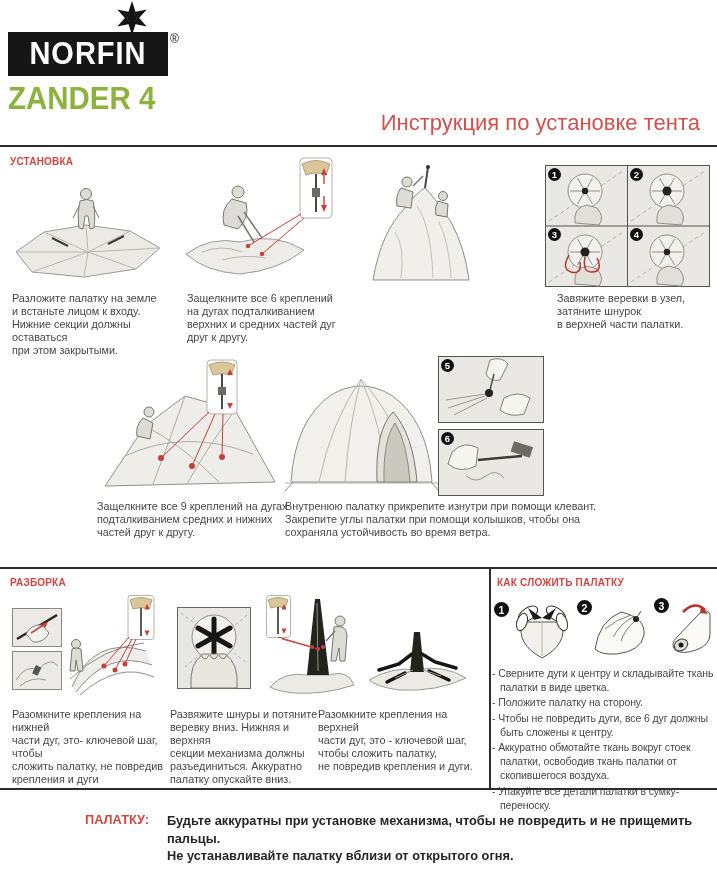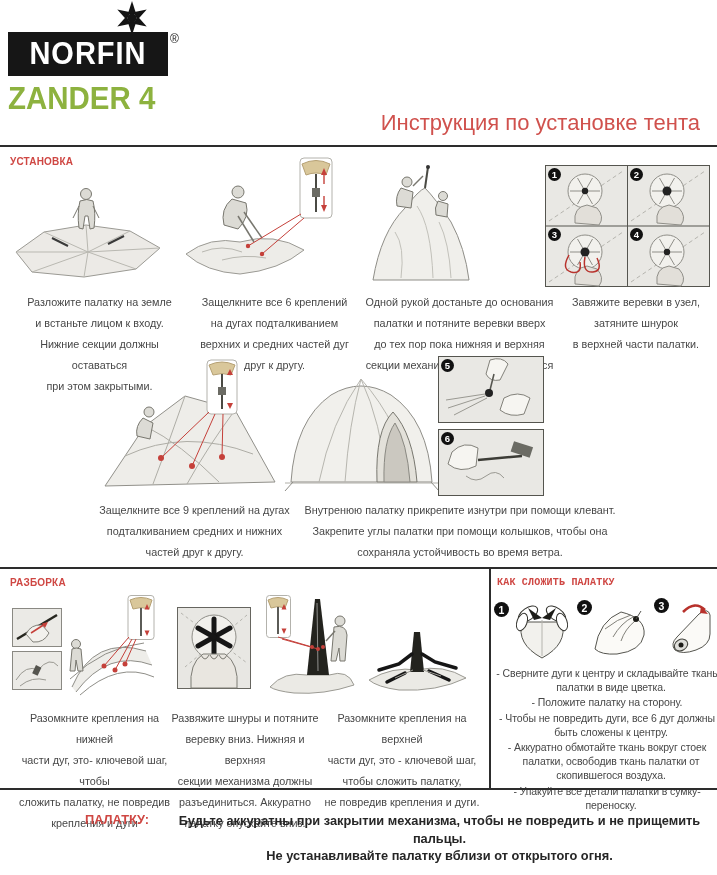--- a/index.html
+++ b/index.html
@@ -1,37 +1,37 @@
 <!DOCTYPE html>
 <html><head>
 <meta charset="utf-8">
 <style>
   * { margin:0; padding:0; box-sizing:border-box; }
   html,body { background:#fff; }
   .page {
     position:relative; width:717px; height:875px; background:#ffffff;
-    font-family:"Liberation Sans", sans-serif; overflow:hidden; color:#3c3c3c;text-align:center;
+    font-family:"Liberation Sans", sans-serif; overflow:hidden; color:#3c3c3c;
   }
 
   
   .logo-box { position:absolute; left:8px; top:32px; width:160px; height:44px; background:#161616;
               display:flex; align-items:center; justify-content:center; }
   .logo-text { color:#fff; font-weight:800; font-size:29px; letter-spacing:1px; transform:scaleY(1.05); }
   .logo-asterisk { position:absolute; left:112px; top:0px; width:40px; height:36px; }
   .reg-mark { position:absolute; left:170px; top:32px; font-size:12px; color:#222; }
   .model { position:absolute; left:8px; top:81px; font-size:31px; font-weight:800; color:#8db23f;
            transform:scaleX(0.95); transform-origin:left; letter-spacing:0px; white-space:nowrap; }
   .doc-title { position:absolute; right:17px; top:110px; font-size:22px; color:#d0514d; white-space:nowrap; }
 
   .rule-h { position:absolute; left:0; width:717px; height:2px; background:#2d2d2d; }
   .rule-v { position:absolute; width:2px; background:#2d2d2d; }
 
   .sec-head { position:absolute; font-size:10px; font-weight:bold; color:#cf4743; letter-spacing:.2px; white-space:nowrap; }
 
-  .caption { position:absolute; font-size:10.8px; line-height:21px; color:#474747; white-space:pre-line; }
+  .caption { position:absolute; font-size:10.8px; line-height:13px; color:#474747; white-space:pre-line; }
 
   .fig { position:absolute; }
   .fig svg { display:block; width:100%; height:100%; }
 
   .badge { position:absolute; width:13px; height:13px; border-radius:50%; background:#111; color:#fff;
            font-size:9.5px; font-weight:bold; display:flex; align-items:center; justify-content:center; }
   .badge.lg { width:15px; height:15px; font-size:10.5px; }
 
   .bullets { position:absolute; left:492px; top:666px; width:230px; font-size:10.5px; line-height:14.2px;
              color:#474747; letter-spacing:-0.1px; }
@@ -198,25 +198,20 @@
   </div>
 
   <div class="caption" style="left:12px;  top:292px; width:175px;">Разложите палатку на земле
 и встаньте лицом к входу.
 Нижние секции должны оставаться
 при этом закрытыми.</div>
   <div class="caption" style="left:187px; top:292px; width:175px;">Защелкните все 6 креплений
 на дугах подталкиванием
 верхних и средних частей дуг
 друг к другу.</div>
-  <div class="caption" style="left:362px; top:292px; width:195px;">Одной рукой достаньте до основания
-палатки и потяните веревки вверх
-до тех пор пока нижняя и верхняя
-секции механизма не зафиксируются
-вместе.</div>
   <div class="caption" style="left:557px; top:292px; width:158px;">Завяжите веревки в узел,
 затяните шнурок
 в верхней части палатки.</div>
 
   <div class="fig" style="left:95px; top:358px; width:190px; height:138px;">
     <svg viewBox="0 0 190 138">
       <path d="M10,128 L50,68 L90,38 L140,52 L180,124 Z" fill="#eeede9" stroke="#91908a"></path>
       <g stroke="#aeada6" fill="none">
         <path d="M50,68 Q86,86 124,124"></path>
           <path d="M90,38 Q74,84 58,126"></path>
@@ -287,21 +282,21 @@
 подталкиванием средних и нижних
 частей друг к другу.</div>
   <div class="caption" style="left:285px; top:500px; width:350px;">Внутренюю палатку прикрепите изнутри при помощи клевант.
 Закрепите углы палатки при помощи колышков, чтобы она
 сохраняла устойчивость во время ветра.</div>
 
   <div class="rule-h" style="top:567px; height:1.6px;"></div>
   <div class="rule-v" style="left:489px; top:567px; height:221px;"></div>
 
   <div class="sec-head" style="left:10px;  top:577px;">РАЗБОРКА</div>
-  <div class="sec-head" style="left:497px; top:577px;font-family:Liberation Mono, monospace;">КАК СЛОЖИТЬ ПАЛАТКУ</div>
+  <div class="sec-head" style="left:497px; top:577px;">КАК СЛОЖИТЬ ПАЛАТКУ</div>
 
   <div class="fig" style="left:12px; top:608px; width:50px; height:82px;">
     <svg viewBox="0 0 50 82">
       <rect x="0.5" y="0.5" width="49" height="38" fill="#ebeae6" stroke="#8a8983"></rect>
       <line x1="5" y1="31" x2="45" y2="7" stroke="#26261f" stroke-width="2.5"></line>
       <path d="M14,26 q5,-10 16,-9 l7,8 q-5,10 -16,9 Z" fill="#f2f1ed" stroke="#82817a"></path>
       <line x1="19" y1="25" x2="33" y2="16" stroke="#c5403a" stroke-width="1.5"></line>
       <polygon points="36,14 30,15.5 33,20" fill="#c5403a"></polygon>
       <rect x="0.5" y="43.5" width="49" height="38" fill="#ebeae6" stroke="#8a8983"></rect>
       <path d="M4,72 q10,-16 22,-10 q12,-14 20,-4 M8,78 q12,-10 26,-6" stroke="#9a9992" fill="none"></path>
@@ -457,16 +452,16 @@
   <div class="bullets">
     <div class="li">- Сверните дуги к центру и складывайте ткань палатки в виде цветка.</div>
     <div class="li">- Положите палатку на сторону.</div>
     <div class="li">- Чтобы не повредить дуги, все 6 дуг должны быть сложены к центру.</div>
     <div class="li">- Аккуратно обмотайте ткань вокруг стоек палатки, освободив ткань палатки от скопившегося воздуха.</div>
     <div class="li">- Упакуйте все детали палатки в сумку-переноску.</div>
   </div>
 
   <div class="rule-h" style="top:788px;"></div>
   <div class="warn-label">ПАЛАТКУ:</div>
-  <div class="warn-text">Будьте аккуратны при закрытии механизма, чтобы не повредить и не прищемить пальцы.
+  <div class="warn-text">Будьте аккуратны при установке механизма, чтобы не повредить и не прищемить пальцы.
 Не устанавливайте палатку вблизи от открытого огня.</div>
 
 </div>
 
 </body></html>

